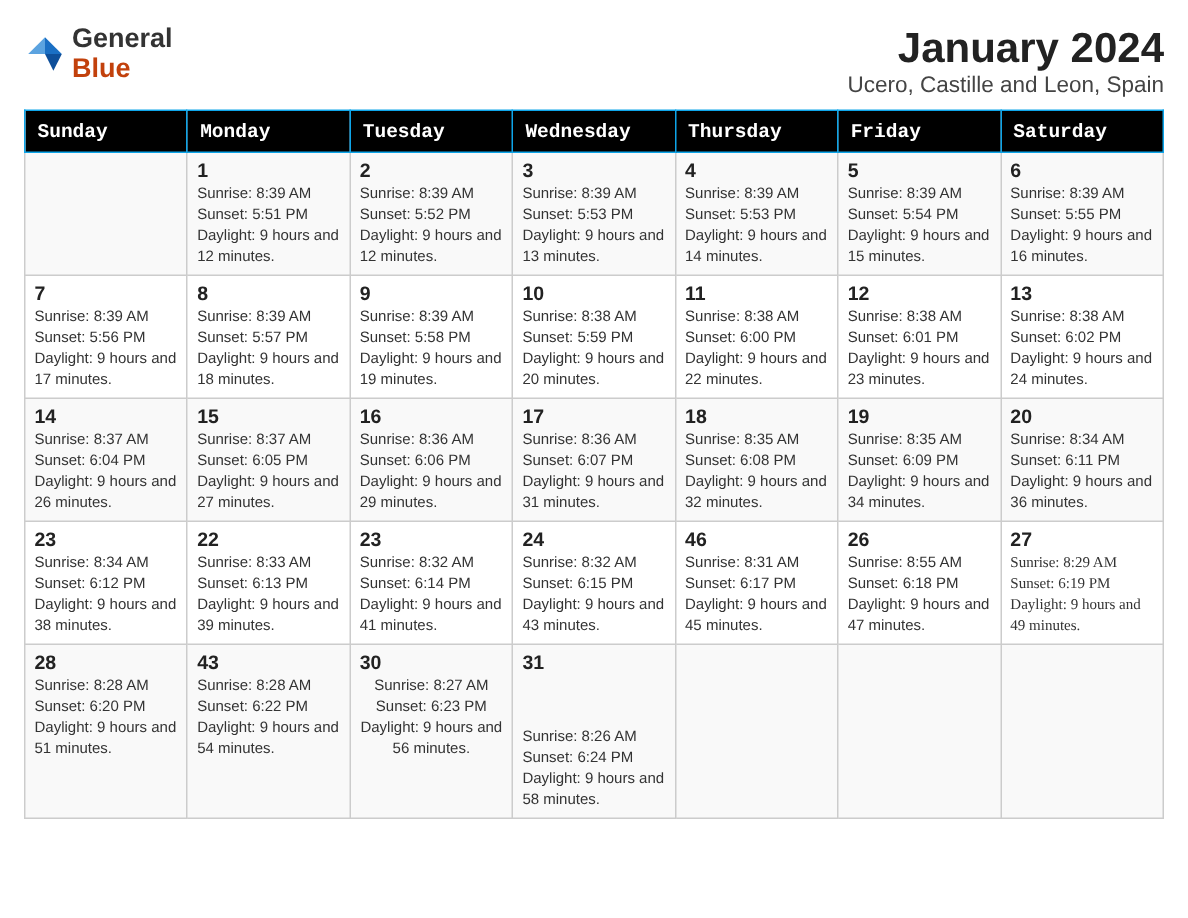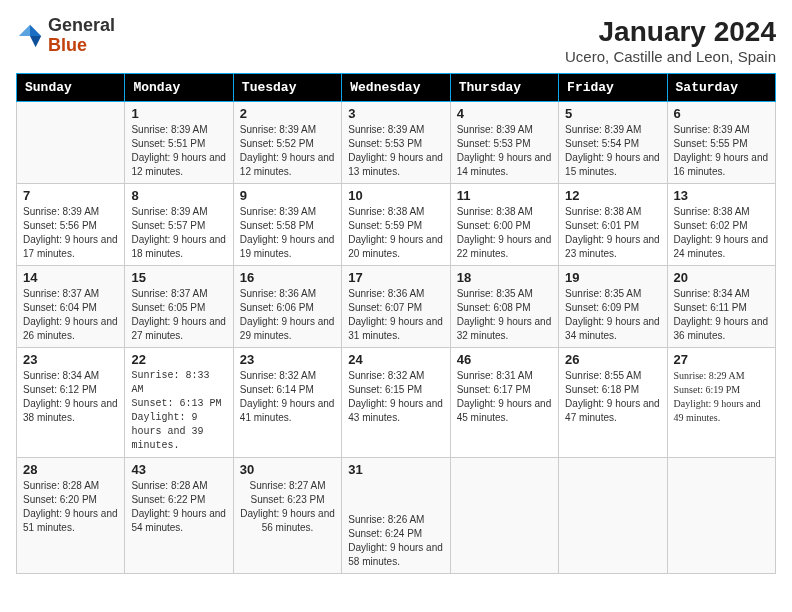--- a/index.html
+++ b/index.html
@@ -248,21 +248,21 @@
       </tr>
       <tr>
         <td>
           <span class="day-number">23</span>
           <div class="cell-content" style="white-space: pre-line;">Sunrise: 8:34 AM
 Sunset: 6:12 PM
 Daylight: 9 hours and 38 minutes.</div>
         </td>
         <td>
           <span class="day-number">22</span>
-          <div class="cell-content" style="white-space: pre-line; font-family: Liberation Mono, monospace;">Sunrise: 8:33 AM
+          <div class="cell-content" style="white-space: pre-line;">Sunrise: 8:33 AM
 Sunset: 6:13 PM
 Daylight: 9 hours and 39 minutes.</div>
         </td>
         <td>
           <span class="day-number">23</span>
           <div class="cell-content" style="white-space: pre-line;">Sunrise: 8:32 AM
 Sunset: 6:14 PM
 Daylight: 9 hours and 41 minutes.</div>
         </td>
         <td>

